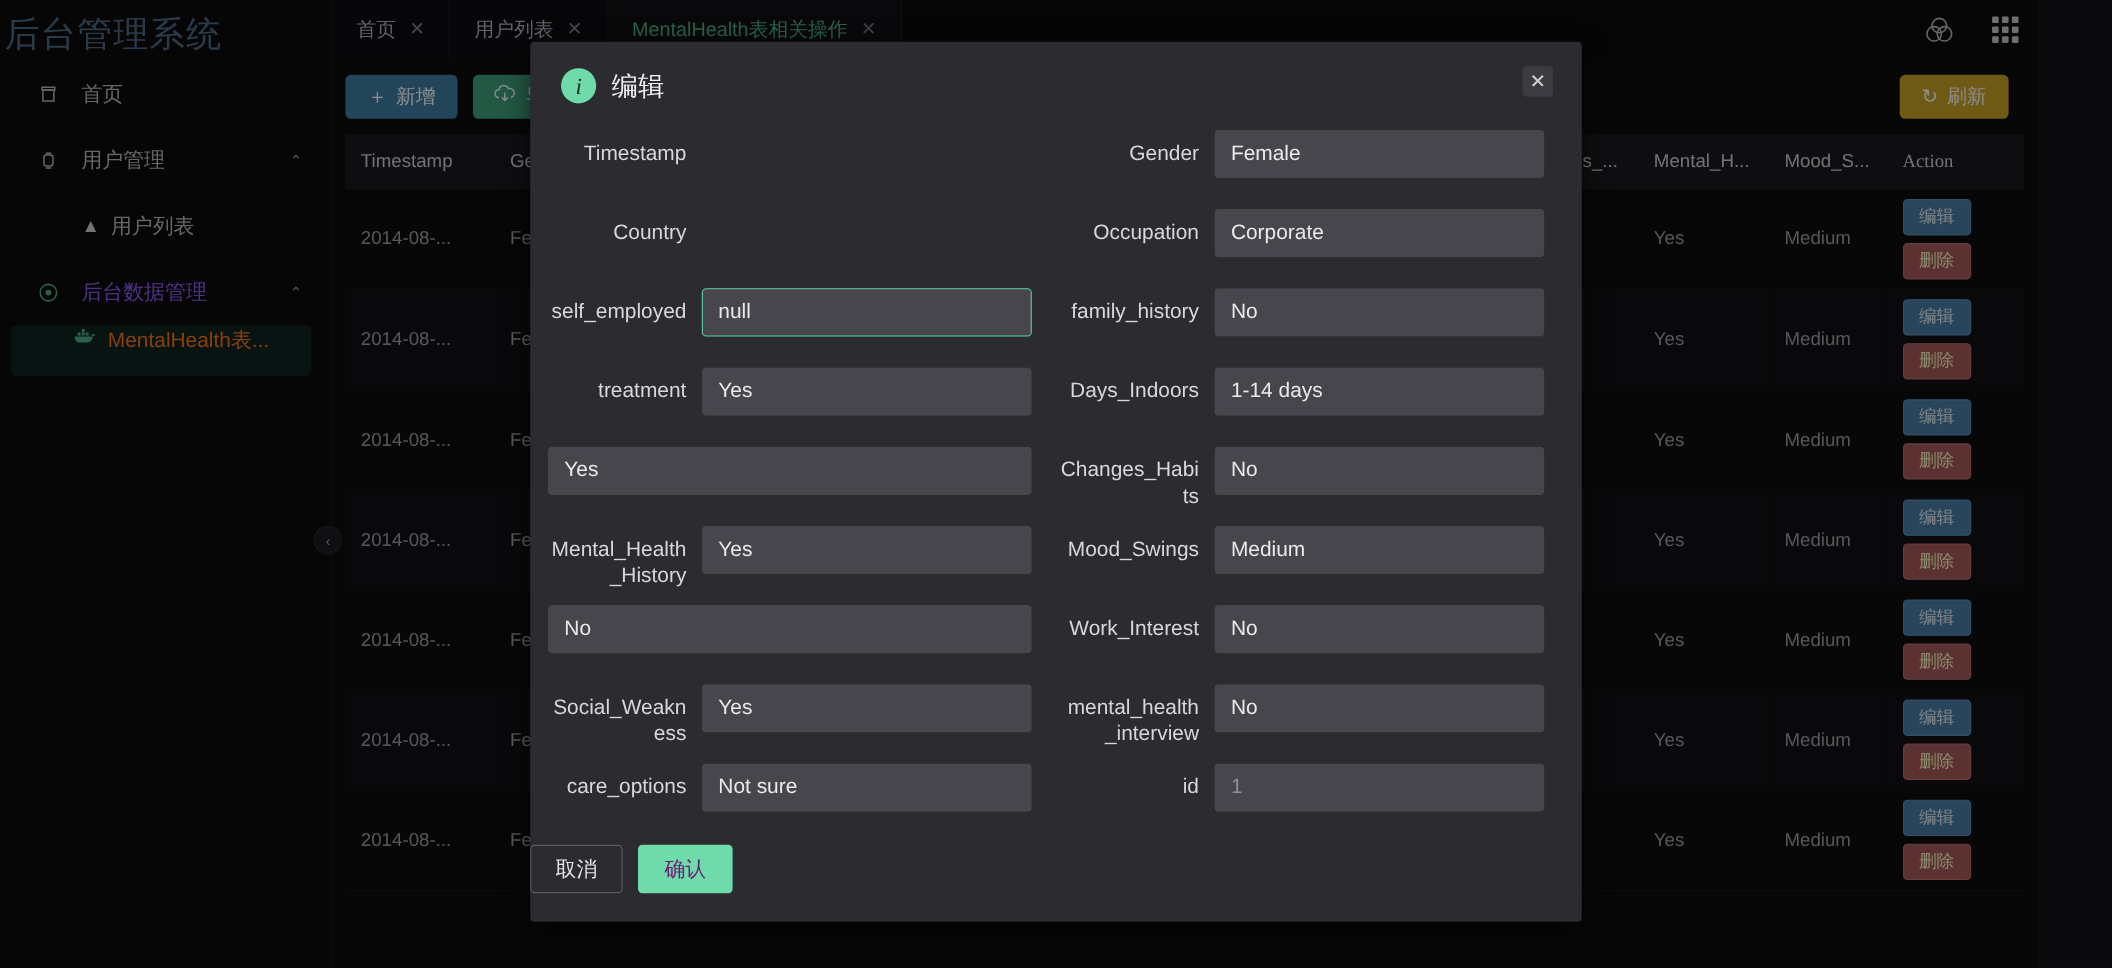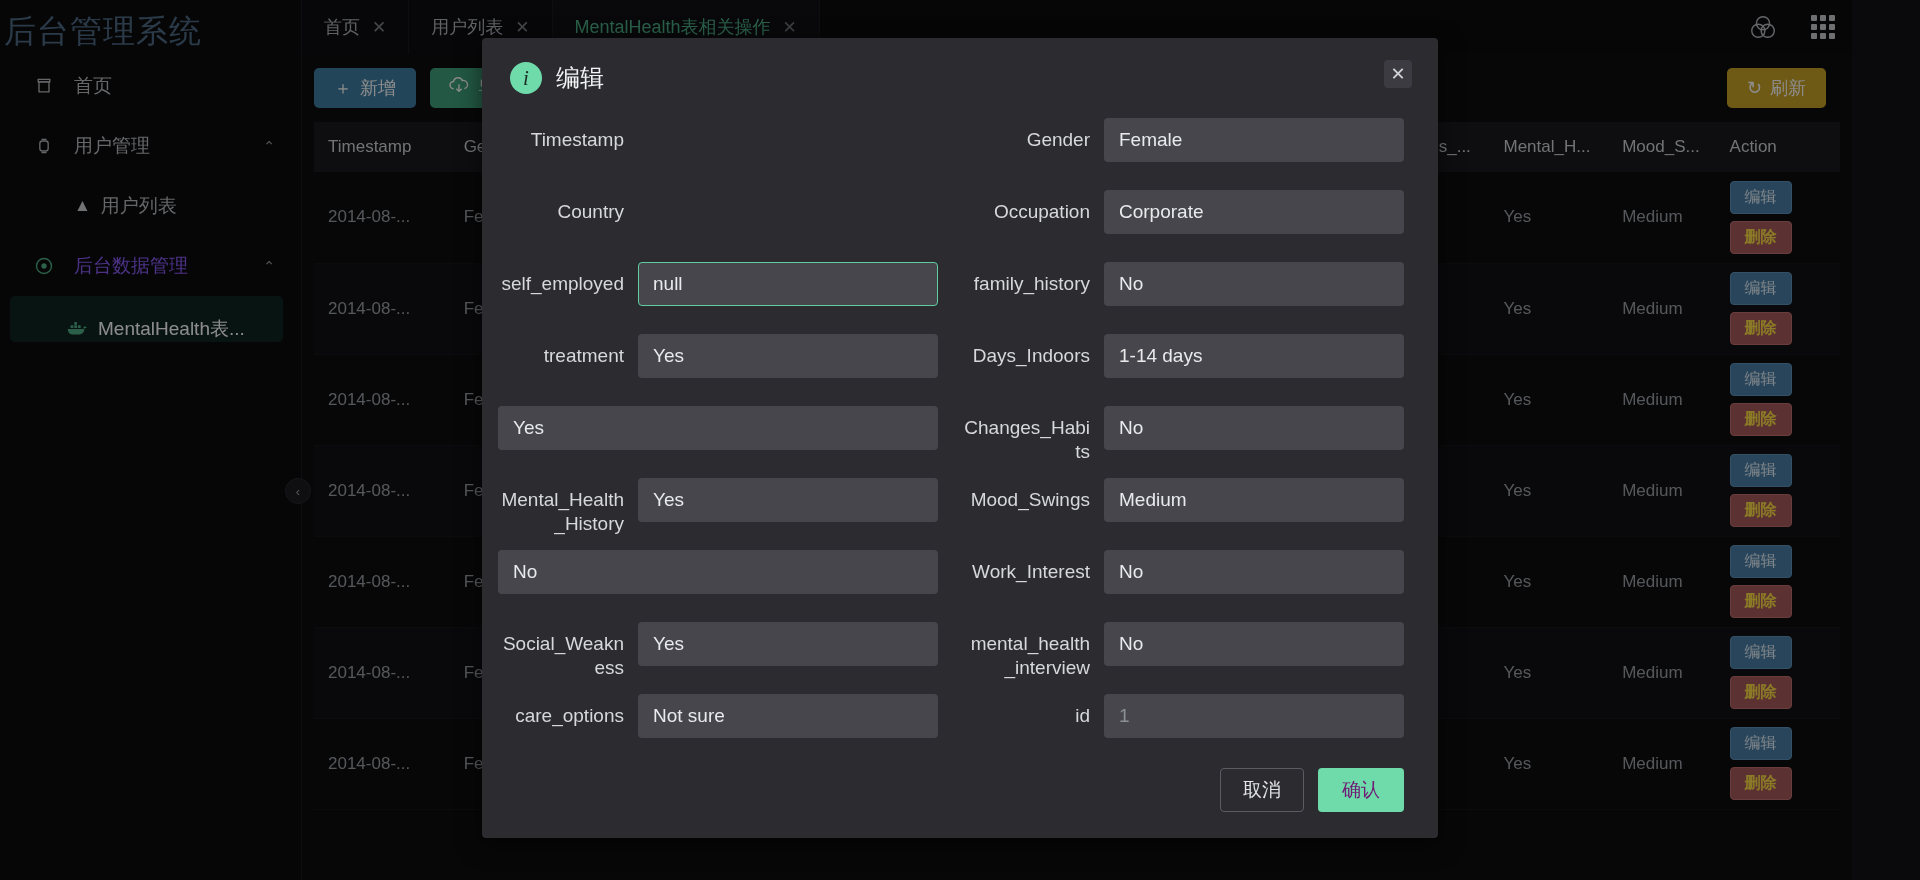--- a/index.html
+++ b/index.html
@@ -26,22 +26,22 @@
     color: #b9bcc0; font-size: 19px; cursor: pointer; position: relative;
   }
   .nav-item .ico { width: 30px; display:flex; align-items:center; justify-content:flex-start; }
   .nav-item .lbl { flex: 1; padding-left: 10px; white-space: nowrap; }
   .nav-item .chev { color: #9aa0a6; font-size: 14px; }
   .nav-sub { padding-left: 74px; height: 60px; font-size: 19px; }
   .nav-green { color: #56b98e; }
   .nav-green .lbl { color: #8b5cf6; }
   .nav-active-box {
     margin: 0 18px 0 10px; background: #102520; border-radius: 5px;
-    height: 46px; display:flex; align-items:flex-end; padding-left: 56px;
-    color: #ffffff; font-size: 19px; cursor: pointer; gap: 10px;
+    height: 46px; display:flex; align-items:flex-start; padding-left: 56px;
+    color: #f97316; font-size: 19px; cursor: pointer; gap: 10px;
   }
   .warn-tri { color:#cfd2d6; font-size:17px; }
 
   
   #collapse-handle {
     position: absolute; left: 285px; top: 478px; width: 26px; height: 26px;
     background: #1c1c20; border-radius: 50%; color:#9aa0a6; font-size:13px;
     display:flex; align-items:center; justify-content:center; cursor:pointer;
     border: 1px solid #2a2a2f; z-index: 5;
   }
@@ -100,22 +100,22 @@
     border-bottom: 1px solid #17171a;
   }
   tbody tr:nth-child(odd) td { background:#0d0d10; }
   tbody tr:nth-child(even) td { background:#121215; }
   .act-cell { padding: 0 14px !important; }
   .btn-edit {
     background: #4a7fa8; color:#e6f0f7; border:1px solid #5d93ba; border-radius:4px;
     font-size:16px; padding: 5px 14px; cursor:pointer; display:block; margin-bottom:7px;
   }
   .btn-del {
-    background: #a65a5a; color:#fde047; border:1px solid #c07070; border-radius:4px;
-    font-size:16px; padding: 5px 14px; cursor:pointer; display:block;font-weight:bold;
+    background: #a65a5a; color:#fef9c3; border:1px solid #c07070; border-radius:4px;
+    font-size:16px; padding: 5px 14px; cursor:pointer; display:block;
   }
 
   
   #modal-mask { position:absolute; inset:0; background: rgba(0,0,0,0.45); z-index: 20; }
   #modal {
     position:absolute; left: 482px; top: 38px; width: 956px; height: 800px;
     background: #2b2b30; border-radius: 4px; z-index: 21;
     box-shadow: 0 6px 24px rgba(0,0,0,0.55);
     display:flex; flex-direction:column;
   }
@@ -139,21 +139,21 @@
     line-height: 24px; padding-top: 10px; padding-right: 14px;
     word-break: break-all;
   }
   .field .inp {
     flex:1; height: 44px; background:#46464c; border-radius:4px;
     color:#e8eaec; font-size:19px; display:flex; align-items:center;
     padding: 0 14px; border: 1px solid transparent; cursor:text;
   }
   .field .inp.focused { border-color: #5fcfa3; background:#46464c; }
   .field .inp.disabled { color:#8c9095; cursor:not-allowed; }
-  #modal-foot { padding: 10px 34px 26px 0; display:flex; justify-content:flex-end; gap: 14px; }
+  #modal-foot { padding: 10px 34px 26px 0; display:flex; justify-content:flex-start; gap: 14px; }
   .btn-cancel {
     background: transparent; color:#e2e4e6; border:1px solid #5b5b62;
     border-radius:4px; font-size:19px; padding: 8px 22px; cursor:pointer;
   }
   .btn-ok {
     background:#6fdbab; color:#701a75; border:none;
     border-radius:4px; font-size:19px; padding: 9px 24px; cursor:pointer;
   }
 </style>
 </head>
@@ -286,21 +286,21 @@
               <th style="width: 100px;">Country</th>
               <th style="width: 110px;">Occupation</th>
               <th style="width: 100px;">self_empl...</th>
               <th style="width: 100px;">family_hi...</th>
               <th style="width: 100px;">treatment</th>
               <th style="width: 110px;">Days_Indo...</th>
               <th style="width: 100px;">Growing_...</th>
               <th style="width: 110px;">Changes_...</th>
               <th style="width: 105px;">Mental_H...</th>
               <th style="width: 95px;">Mood_S...</th>
-              <th style="width: 110px;">Action</th>
+              <th style="width: 110px; font-family: Liberation Serif, serif;">Action</th>
             </tr>
         </thead>
         <tbody id="tbody">
             <tr>
               <td>2014-08-...</td>
               <td>Female</td>
               <td>United Sta...</td>
               <td>Corporate</td>
               <td>null</td>
               <td>No</td>

